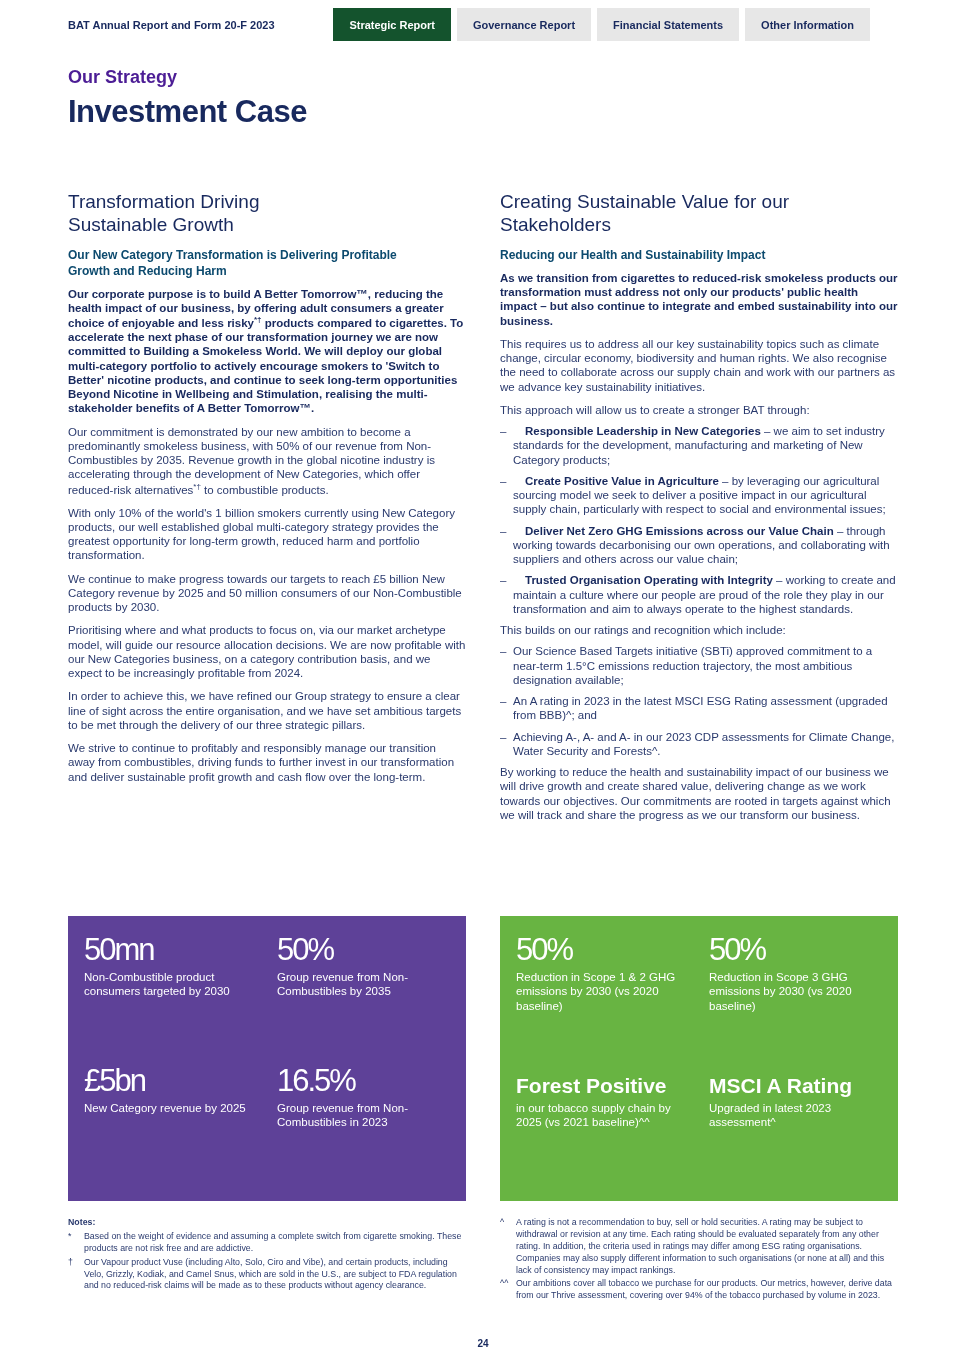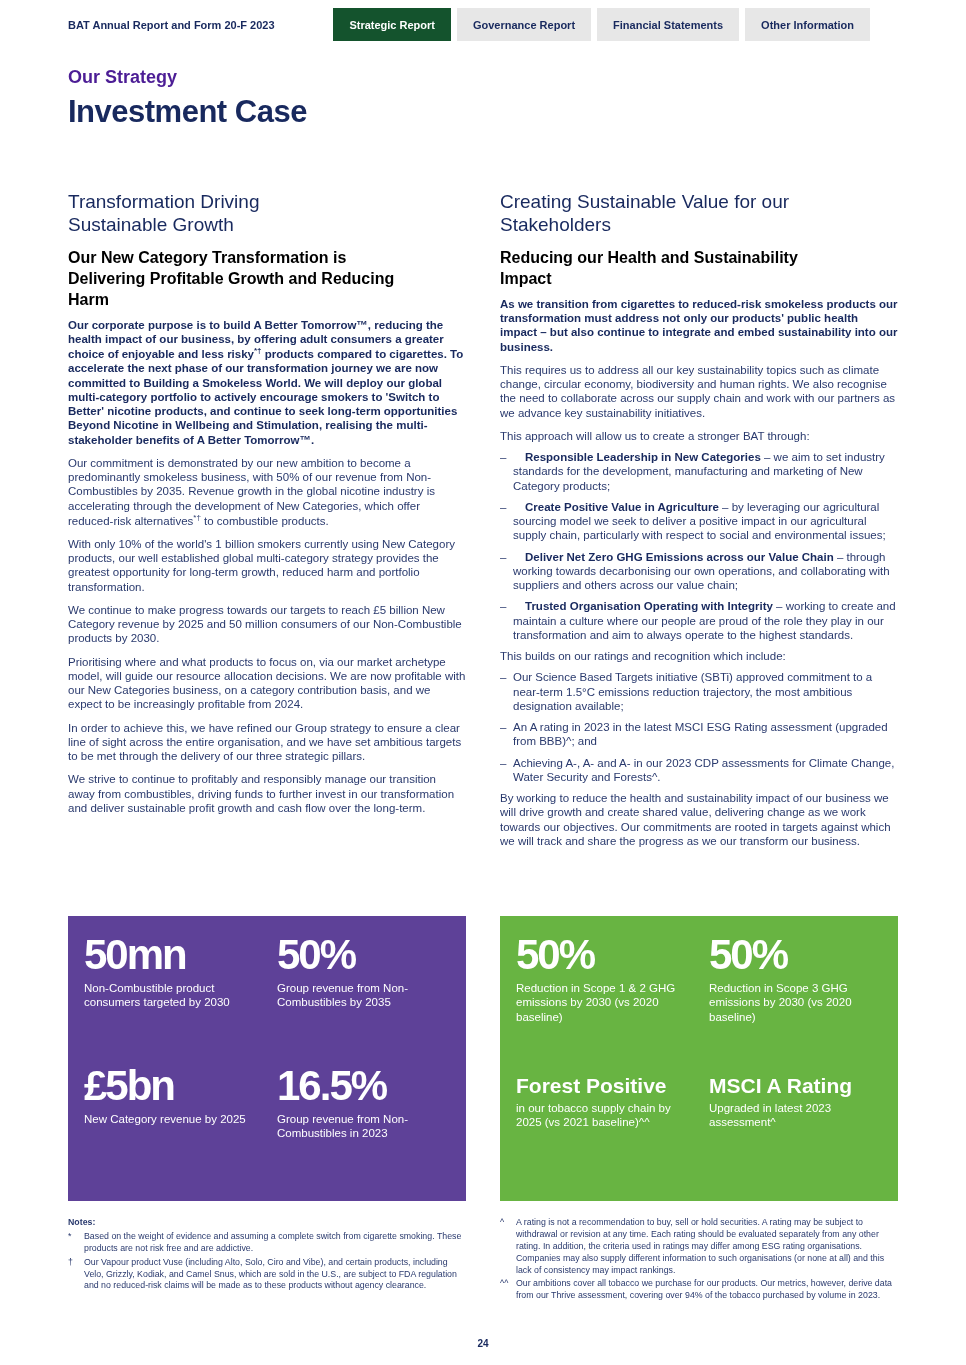--- a/index.html
+++ b/index.html
@@ -15,36 +15,36 @@
   .tab.active { background:#14532d; color:#fff; }
 
   
   .section-label { margin:26px 68px 0 68px; font-size:18px; font-weight:700; color:#4c1d95; }
   .page-title { margin:6px 68px 0 68px; font-size:31px; font-weight:700; color:#18295e; letter-spacing:-0.5px; }
 
   
   .columns { display:flex; gap:34px; padding:0 68px; margin-top:60px; min-height:700px; align-items:flex-start; }
   .col { flex:1; min-width:0; }
   .col-heading { font-size:19px; line-height:1.22; color:#18295e; font-weight:400; margin-bottom:12px; max-width:290px; }
-  .col-sub { font-size:16px; color:#000000; font-weight:700; line-height:1.3; margin-bottom:7px; max-width:330px; }
+  .col-sub { font-size:12px; color:#0c4a6e; font-weight:700; line-height:1.3; margin-bottom:7px; max-width:330px; }
   .col p { font-size:11.5px; line-height:1.24; margin-bottom:9px; color:#2a3a6e; }
   .col p.lead { font-weight:700; color:#18295e; }
   sup { font-size:8px; }
   .intro-line { margin-bottom:7px !important; }
   .bullet { display:flex; font-size:11.5px; line-height:1.24; margin-bottom:7px; color:#2a3a6e; }
   .bullet .dash { flex:0 0 13px; }
   .bullet b { color:#18295e;padding-left:12px; }
 
   
   .stats { display:flex; gap:34px; padding:0 68px; margin-top:26px; }
   .statbox { flex:1; height:285px; color:#fff; padding:12px 16px; display:grid; grid-template-columns:1fr 1fr; grid-template-rows:1fr 1fr; column-gap:20px; }
   .statbox.purple { background:#5e4198; }
   .statbox.green { background:#68b442; }
   .stat { padding-top:6px; }
-  .stat .value { font-size:42px; line-height:1.0; letter-spacing:-2px; font-weight:700; }
+  .stat .value { font-size:31px; line-height:1.0; letter-spacing:-2px; font-weight:400; }
   .stat.text .value { font-size:21px; font-weight:700; letter-spacing:0; padding-top:10px; }
   .stat .label { font-size:11.5px; line-height:1.25; margin-top:5px; max-width:195px; }
 
   
   .notes { display:flex; gap:34px; padding:0 68px; margin-top:16px; font-size:8.8px; line-height:1.35; color:#2a3a6e; }
   .ncol { flex:1; min-width:0; }
   .ntitle { font-weight:700; margin-bottom:2px; }
   .nitem { display:flex; margin-bottom:2px; }
   .nmark { flex:0 0 16px; }
 

